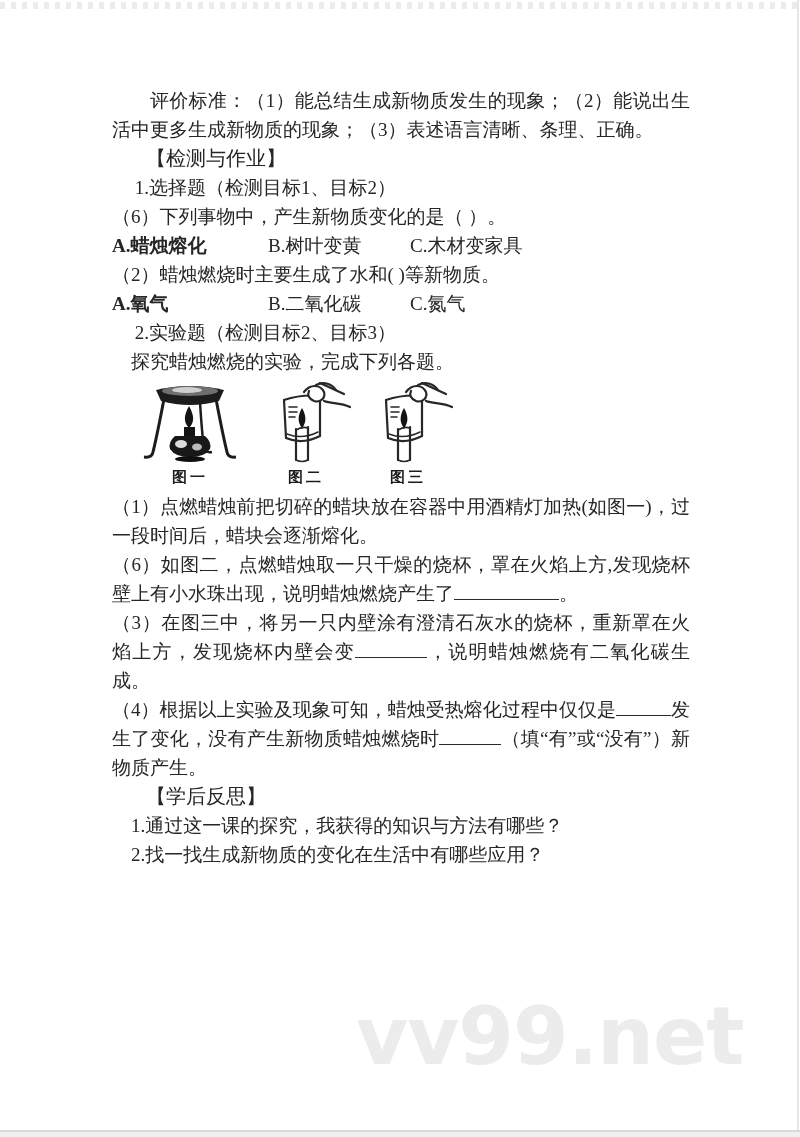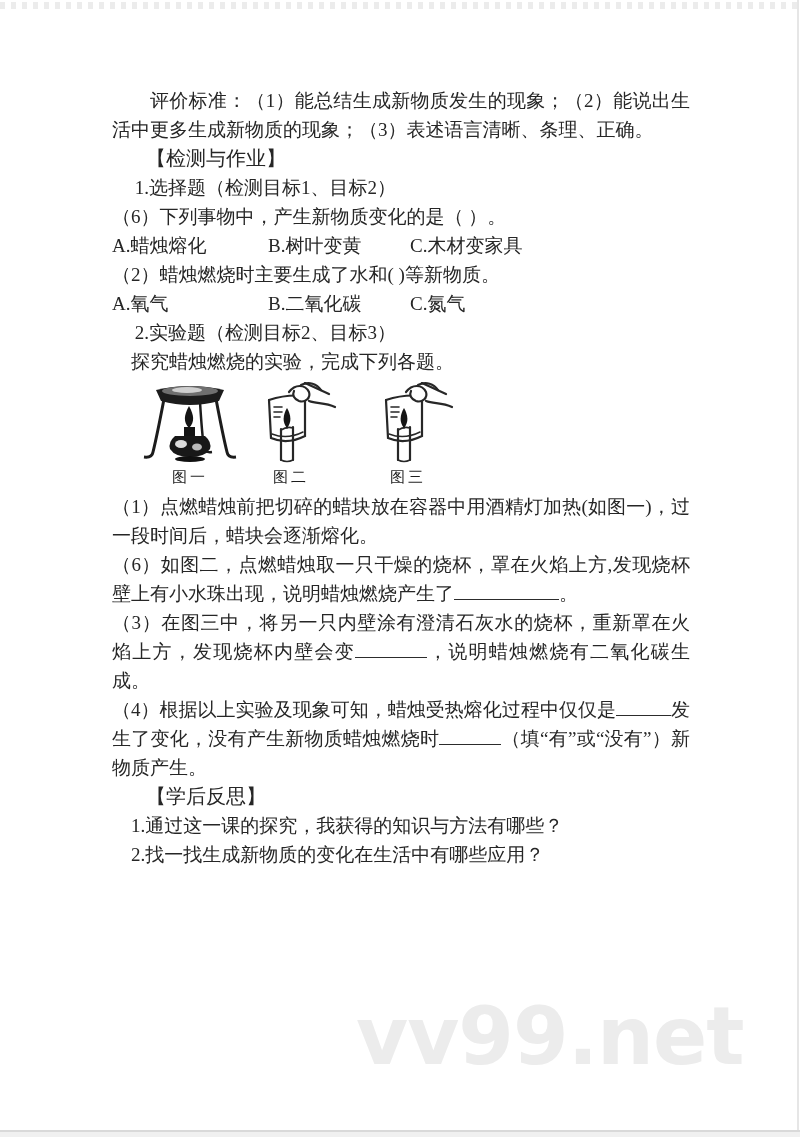--- a/index.html
+++ b/index.html
@@ -18,38 +18,38 @@
   .content{position:absolute;top:86px;left:112px;width:578px;
     font-size:19px;line-height:29px;text-align:justify;}
   .content p{margin:0;}
   .ind2{text-indent:2em;}
   .ind17{text-indent:1.7em;}
   .ind12{text-indent:1.2em;}
   .ind1{text-indent:1em;}
   .sec-title{font-weight:normal;font-size:20px;}
 
   .options-row{display:flex;}
-  .opt1{width:156px;}
+  .opt1{width:156px;font-weight:bold;}
   .opt2{width:142px;}
   .opt3{flex:1;}
 
   .blank{display:inline-block;border-bottom:1.5px solid #2c2c2c;height:15px;
     vertical-align:baseline;}
   .b105{width:105px;}
   .b72{width:72px;}
   .b55{width:55px;}
   .b62{width:62px;}
 
   .figures{position:relative;height:112px;margin-top:4px;}
   .fig{position:absolute;text-align:center;}
   .fig-1{left:26px;top:0;width:104px;}
-  .fig-2{left:131px;top:2px;width:96px;}
+  .fig-2{left:146px;top:2px;width:96px;}
   .fig-3{left:248px;top:2px;width:96px;}
   .fig svg{display:block;margin:0 auto;}
-  .fig-label{font-size:15px;font-weight:normal;letter-spacing:3px;line-height:18px;
+  .fig-label{font-size:15px;font-weight:bold;letter-spacing:3px;line-height:18px;
     margin-top:2px;color:#1c1c1c;}
 
   .watermark{position:absolute;left:356px;top:990px;
     font-family:"DejaVu Sans","Liberation Sans",sans-serif;
     font-weight:bold;font-size:80px;letter-spacing:-1px;color:#ececec;
     user-select:none;}
 </style>
 </head>
 <body>
 

